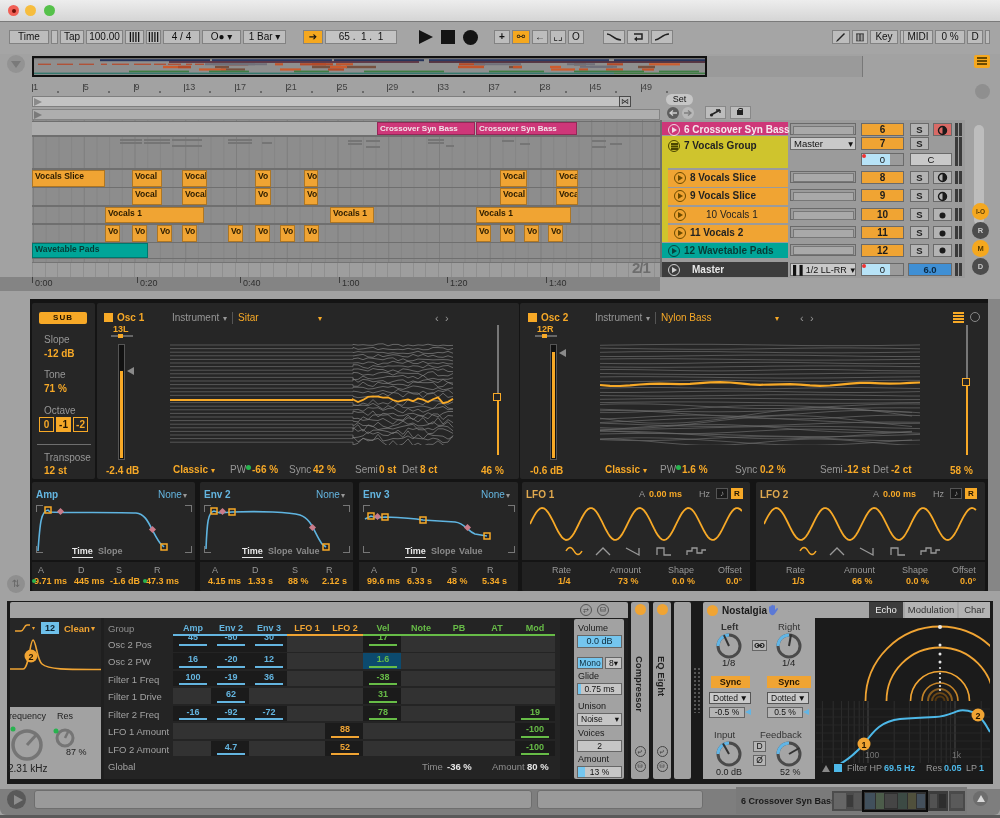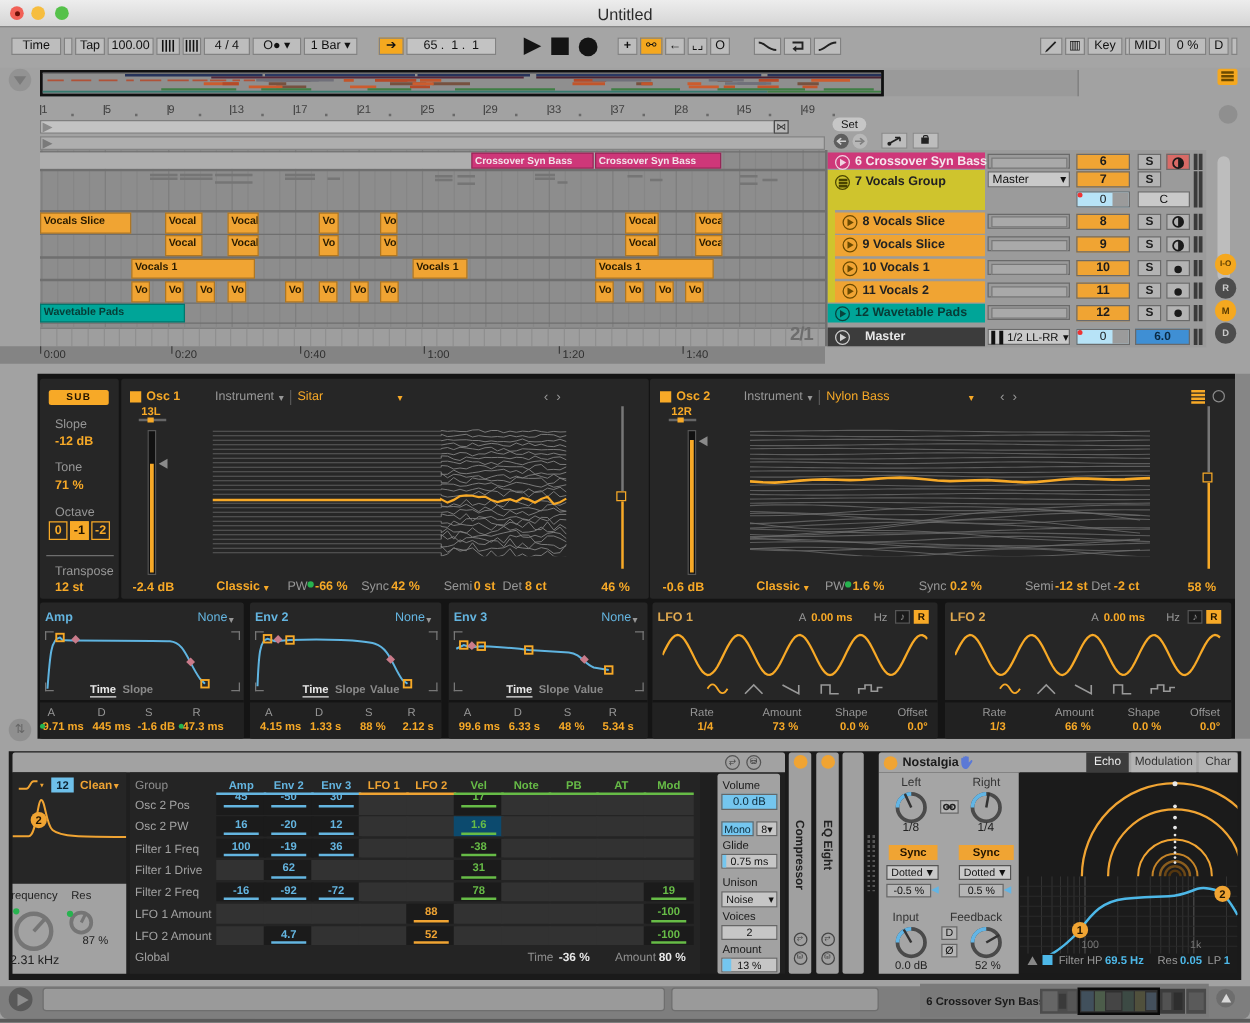--- a/index.html
+++ b/index.html
@@ -9,21 +9,20 @@
 .clip{position:absolute;font-size:8.5px;color:#2a1c00;overflow:hidden;white-space:nowrap;padding-left:2px;box-sizing:border-box}
 .hbox{position:absolute;box-sizing:border-box;border:1px solid #6a6a6a}
 </style></head><body>
 <div id="stage">
 
 <div class="abs" style="left:0;top:0;width:1000px;height:22px;background:linear-gradient(#ededed,#d5d5d5);border-bottom:1.5px solid #7a7a7a;box-sizing:border-box"></div>
 <div class="abs" style="left:8px;top:5px;width:11px;height:11px;border-radius:50%;background:#f16056"></div>
 <div class="abs" style="left:11.5px;top:8.5px;width:4px;height:4px;border-radius:50%;background:#6d1008"></div>
 <div class="abs" style="left:25px;top:5px;width:11px;height:11px;border-radius:50%;background:#f6bd3e"></div>
 <div class="abs" style="left:44px;top:5px;width:11px;height:11px;border-radius:50%;background:#55c14a"></div>
-<div class="abs" style="left:0;top:4px;width:1000px;text-align:center;font-size:13px;color:#2b2b2b">Untitled</div>
 
 <div class="abs" style="left:0;top:22px;width:1000px;height:32px;background:#a5a5a5"></div>
 <div class="tbtn" style="left:9px;width:40px">Time</div>
 <div class="tbtn" style="left:51px;width:7px"></div>
 <div class="tbtn" style="left:60px;width:24px">Tap</div>
 <div class="tbtn" style="left:86px;width:37px">100.00</div>
 <div class="tbtn" style="left:125px;width:19px;font-weight:bold">||||</div>
 <div class="tbtn" style="left:146px;width:15px;font-weight:bold">||||</div>
 <div class="tbtn" style="left:163px;width:37px">4 / 4</div>
 <div class="tbtn" style="left:202px;width:39px">O● ▾</div>
@@ -366,21 +365,21 @@
       <div class="hbox" style="left:248px;top:69px;width:19px;height:13px;background:#b3b3b3;font-size:9.5px;font-weight:bold;color:#222;text-align:center;line-height:12px">S</div>
       <div class="hbox" style="left:271px;top:69px;width:19px;height:13px;background:#b3b3b3;text-align:center;line-height:10px"><svg width="11" height="11" viewBox="0 0 11 11" style="margin-top:0.5px">
           <circle cx="5.5" cy="5.5" r="4" fill="none" stroke="#1a1a1a" stroke-width="1.4"></circle>
           <path d="M5.5,1.5 A4,4 0 0 1 5.5,9.5 Z" fill="#1a1a1a"></path>
         </svg></div>
       <div class="abs" style="left:293px;top:69px;width:2.5px;height:13px;background:#3a3a3a"></div>
       <div class="abs" style="left:297px;top:69px;width:2.5px;height:13px;background:#3a3a3a"></div>
       <div class="abs" style="left:6px;top:87px;width:120px;height:16px;background:#f0a433"></div>
       <div class="abs" style="left:12px;top:89px;width:12px;height:12px;border:1.3px solid #6b4a00;border-radius:50%;box-sizing:border-box"></div>
       <div class="abs" style="left:16px;top:92px;width:0;height:0;border-left:5px solid #6b4a00;border-top:3px solid transparent;border-bottom:3px solid transparent"></div>
-      <div class="abs" style="left:28px;top:89px;font-size:10px;font-weight:bold;color:#222;white-space:nowrap">10 Vocals 1</div>
+      <div class="abs" style="left:44px;top:89px;font-size:10px;font-weight:normal;color:#222;white-space:nowrap">10 Vocals 1</div>
       <div class="hbox" style="left:128px;top:88px;width:66px;height:12px;background:#9b9b9b">
         <div style="margin:1.5px;height:9px;background:#a9a9a9;border:1px solid #777;box-sizing:border-box"></div>
       </div>
       <div class="hbox" style="left:199px;top:88px;width:43px;height:13px;background:#f0a433;font-size:10px;font-weight:bold;color:#1c1c1c;text-align:center;line-height:12px">10</div>
       <div class="hbox" style="left:248px;top:88px;width:19px;height:13px;background:#b3b3b3;font-size:9.5px;font-weight:bold;color:#222;text-align:center;line-height:12px">S</div>
       <div class="hbox" style="left:271px;top:88px;width:19px;height:13px;background:#b3b3b3;text-align:center;line-height:10px"><svg width="11" height="11" viewBox="0 0 11 11" style="margin-top:0.5px">
           <circle cx="5.5" cy="5.5" r="3" fill="#1a1a1a"></circle>
         </svg></div>
       <div class="abs" style="left:293px;top:88px;width:2.5px;height:13px;background:#3a3a3a"></div>
       <div class="abs" style="left:297px;top:88px;width:2.5px;height:13px;background:#3a3a3a"></div>
@@ -1049,21 +1048,21 @@
       <div class="abs" style="left:696px;top:1px;width:287px;height:16px;background:#a5a5a5;border-radius:2px 2px 0 0"></div>
       <div class="abs" style="left:696px;top:17px;width:112px;height:161px;background:#a5a5a5"></div>
       <div class="abs" style="left:700px;top:3.5px;width:11px;height:11px;border-radius:50%;background:#f0a433"></div>
       <div class="abs" style="left:715px;top:4px;font-size:10px;color:#1a1a1a;font-weight:bold;white-space:nowrap;">Nostalgia</div>
       <svg class="abs" style="left:760px;top:3px" width="12" height="13" viewBox="0 0 12 13">
         <path d="M2,6 V3 C2,2 3.5,2 3.5,3 V2 C3.5,1 5,1 5,2 V1.5 C5,0.5 6.5,0.5 6.5,1.5 V2 C6.5,1 8,1 8,2 V6 L9.5,4.5 C10.5,3.5 11.5,4.5 10.5,6 L8,9.5 C7,11 6,11.5 4.5,11 C3,10.5 2,8.5 2,6 Z" fill="#5b79d6"></path>
       </svg>
       <div class="abs" style="left:862px;top:1px;width:34px;height:16px;background:#3c3c3c;font-size:9.5px;color:#ececec;text-align:center;line-height:16px">Echo</div>
       <div class="abs" style="left:898px;top:1px;width:52px;height:16px;background:#b3b3b3;font-size:9.5px;color:#333;text-align:center;line-height:16px">Modulation</div>
       <div class="abs" style="left:952px;top:1px;width:31px;height:16px;background:#b3b3b3;font-size:9.5px;color:#333;text-align:center;line-height:16px">Char</div>
-      <div class="abs" style="left:714px;top:20px;font-size:9.5px;color:#333;font-weight:normal;white-space:nowrap;">Left</div>
+      <div class="abs" style="left:714px;top:20px;font-size:9.5px;color:#333;font-weight:bold;white-space:nowrap;">Left</div>
       <div class="abs" style="left:771px;top:20px;font-size:9.5px;color:#333;font-weight:normal;white-space:nowrap;">Right</div>
       <svg class="abs" style="left:696px;top:17px" width="112" height="161" viewBox="0 0 112 161">
         <circle cx="26" cy="28" r="11" fill="none" stroke="#4a4a4a" stroke-width="3"></circle>
         <path d="M 15,28 A 11,11 0 0 1 26,17" stroke="#62b5e5" stroke-width="3" fill="none"></path>
         <line x1="26" y1="28" x2="20.9" y2="17.1" stroke="#333" stroke-width="2"></line>
         <circle cx="86" cy="28" r="11" fill="none" stroke="#4a4a4a" stroke-width="3"></circle>
         <path d="M 75,28 A 11,11 0 0 1 86,17" stroke="#62b5e5" stroke-width="3" fill="none"></path>
         <line x1="86" y1="28" x2="88.1" y2="16.2" stroke="#333" stroke-width="2"></line>
         <circle cx="26" cy="136" r="11" fill="none" stroke="#4a4a4a" stroke-width="3"></circle>
         <path d="M 15,136 A 11,11 0 0 1 26,125" stroke="#62b5e5" stroke-width="3" fill="none"></path>

